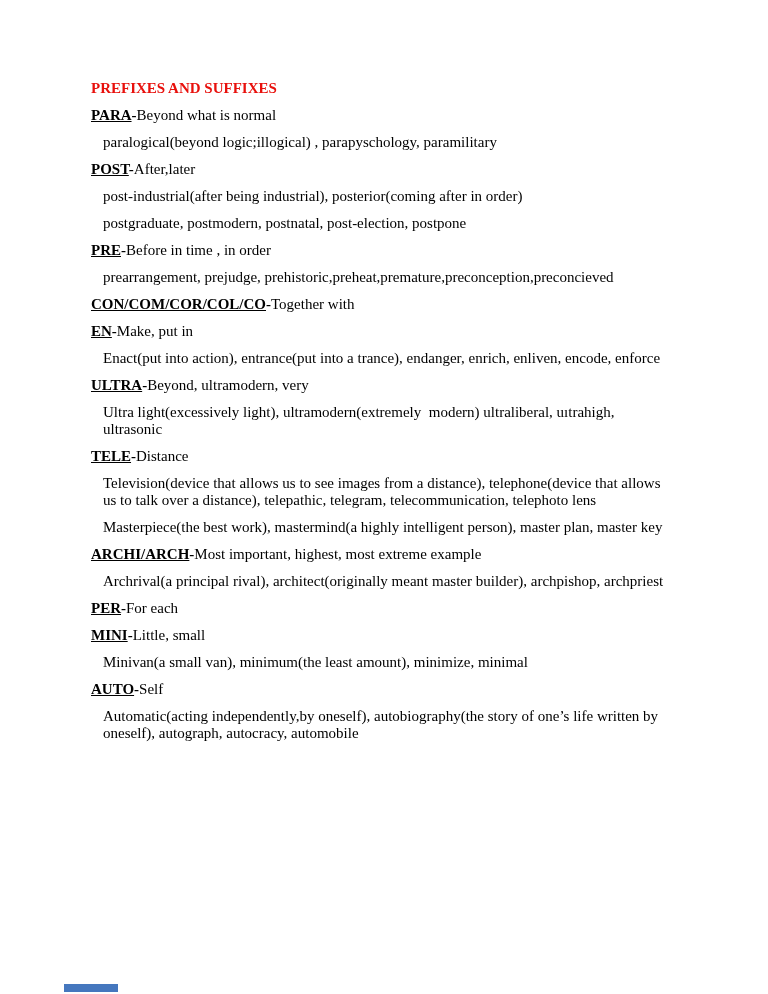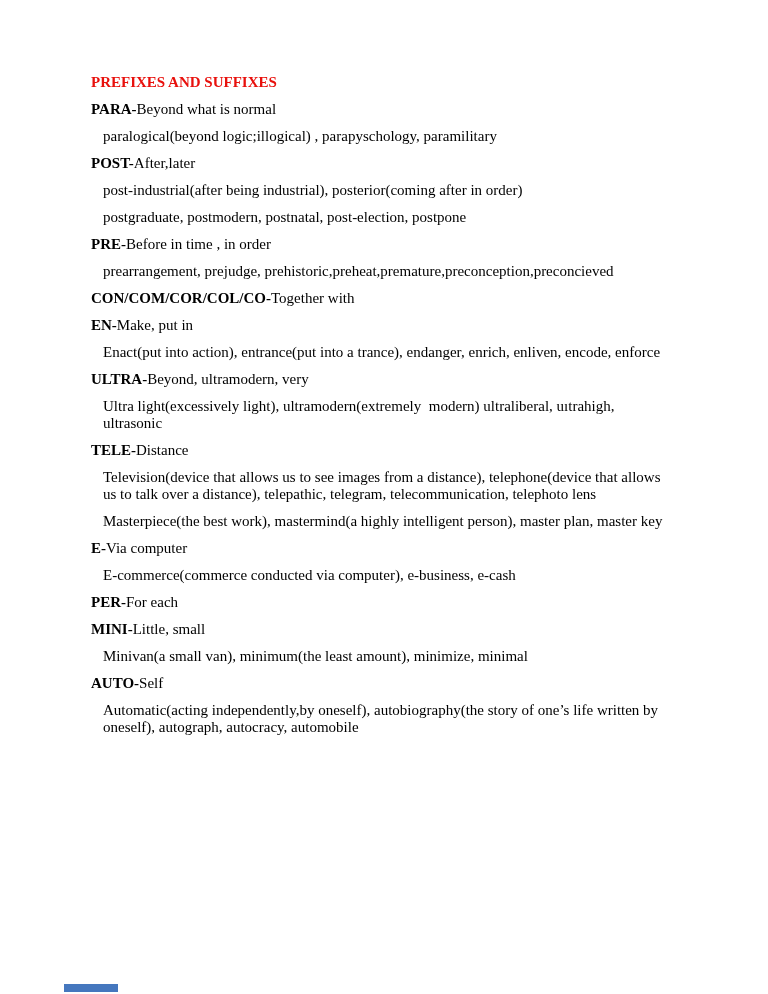--- a/index.html
+++ b/index.html
@@ -8,33 +8,34 @@
     width: 768px;
     height: 994px;
     background: #ffffff;
     font-family: "Liberation Serif", serif;
     color: #000000;
     overflow: hidden;
   }
   .content {
     position: absolute;
     left: 91px;
-    top: 74px;
+    top: 80px;
     width: 640px;
   }
   .para {
     margin: 0 0 10px 0;
     font-size: 15px;
     line-height: 17px;
   }
   .title {
     font-weight: bold;
   }
   .head .prefix {
     font-weight: bold;
+    text-decoration: underline;
   }
   .head .dash {
     font-weight: bold;
   }
   .line {
     white-space: pre; 
     margin-left: 12px;
   }
   .footer-bar {
     position: absolute;
@@ -115,29 +116,29 @@
             <div class="line">us to talk over a distance), telepathic, telegram, telecommunication, telephoto lens</div>
           </div>
         </section>
 
   <section class="entry">
   <div class="para body">
             <div class="line">Masterpiece(the best work), mastermind(a highly intelligent person), master plan, master key</div>
           </div>
         </section>
 
-
   <section class="entry">
     <div class="para head">
-      <span class="prefix">E</span><span class="dash">-</span><span class="definition">Via computer</span>
+      <span class="prefix">ARCHI/ARCH</span><span class="dash">-</span><span class="definition">Most important, highest, most extreme example</span>
     </div>
   <div class="para body">
-            <div class="line">E-commerce(commerce conducted via computer), e-business, e-cash</div>
+            <div class="line">Archrival(a principal rival), architect(originally meant master builder), archpishop, archpriest</div>
           </div>
         </section>
+
 
   <section class="entry">
     <div class="para head">
       <span class="prefix">PER</span><span class="dash">-</span><span class="definition">For each</span>
     </div>
         </section>
 
   <section class="entry">
     <div class="para head">
       <span class="prefix">MINI</span><span class="dash">-</span><span class="definition">Little, small</span>

